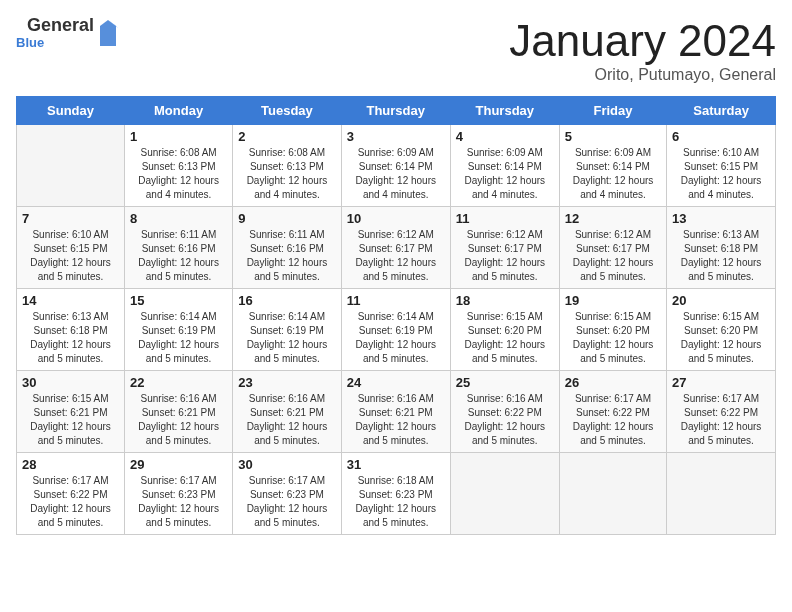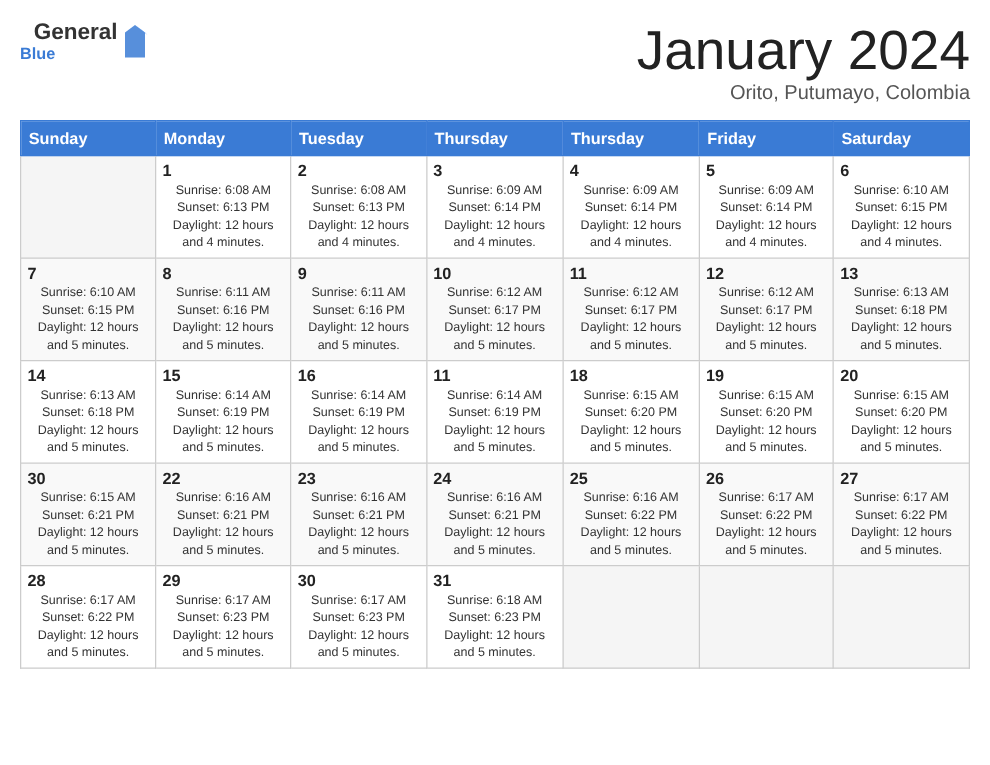--- a/index.html
+++ b/index.html
@@ -56,21 +56,21 @@
     table {
       width: 100%;
       border-collapse: collapse;
     }
     th {
       background-color: #3a7bd5;
       color: #fff;
       font-size: 13px;
       font-weight: bold;
       padding: 6px 6px;
-      text-align: left;
+      text-align: center;
       border: 1px solid #3a7bd5;
     }
     td {
       border: 1px solid #ccc;
       vertical-align: top;
       padding: 4px 5px;
       width: 113px;
       height: 80px;
       font-size: 10.5px;
       color: #333;
@@ -107,21 +107,21 @@
       <span class="logo-general">General</span>
       <span class="logo-blue">Blue</span>
     </div>
     <svg class="logo-icon" viewBox="0 0 24 30" xmlns="http://www.w3.org/2000/svg">
       <polygon points="4,28 20,28 20,8 12,2 4,8" fill="#3a7bd5" opacity="0.85"></polygon>
       <polygon points="12,2 22,10 20,8" fill="#5a9bf5"></polygon>
     </svg>
   </div>
   <div class="title-block">
     <div class="month-title">January 2024</div>
-    <div class="location">Orito, Putumayo, Colombia</div>
+    <div class="location">Orito, Putumayo, General</div>
   </div>
 </div>
 
 <table>
   <thead>
     <tr>
     <th>Sunday</th>
         <th>Monday</th>
         <th>Tuesday</th>
         <th>Thursday</th>

